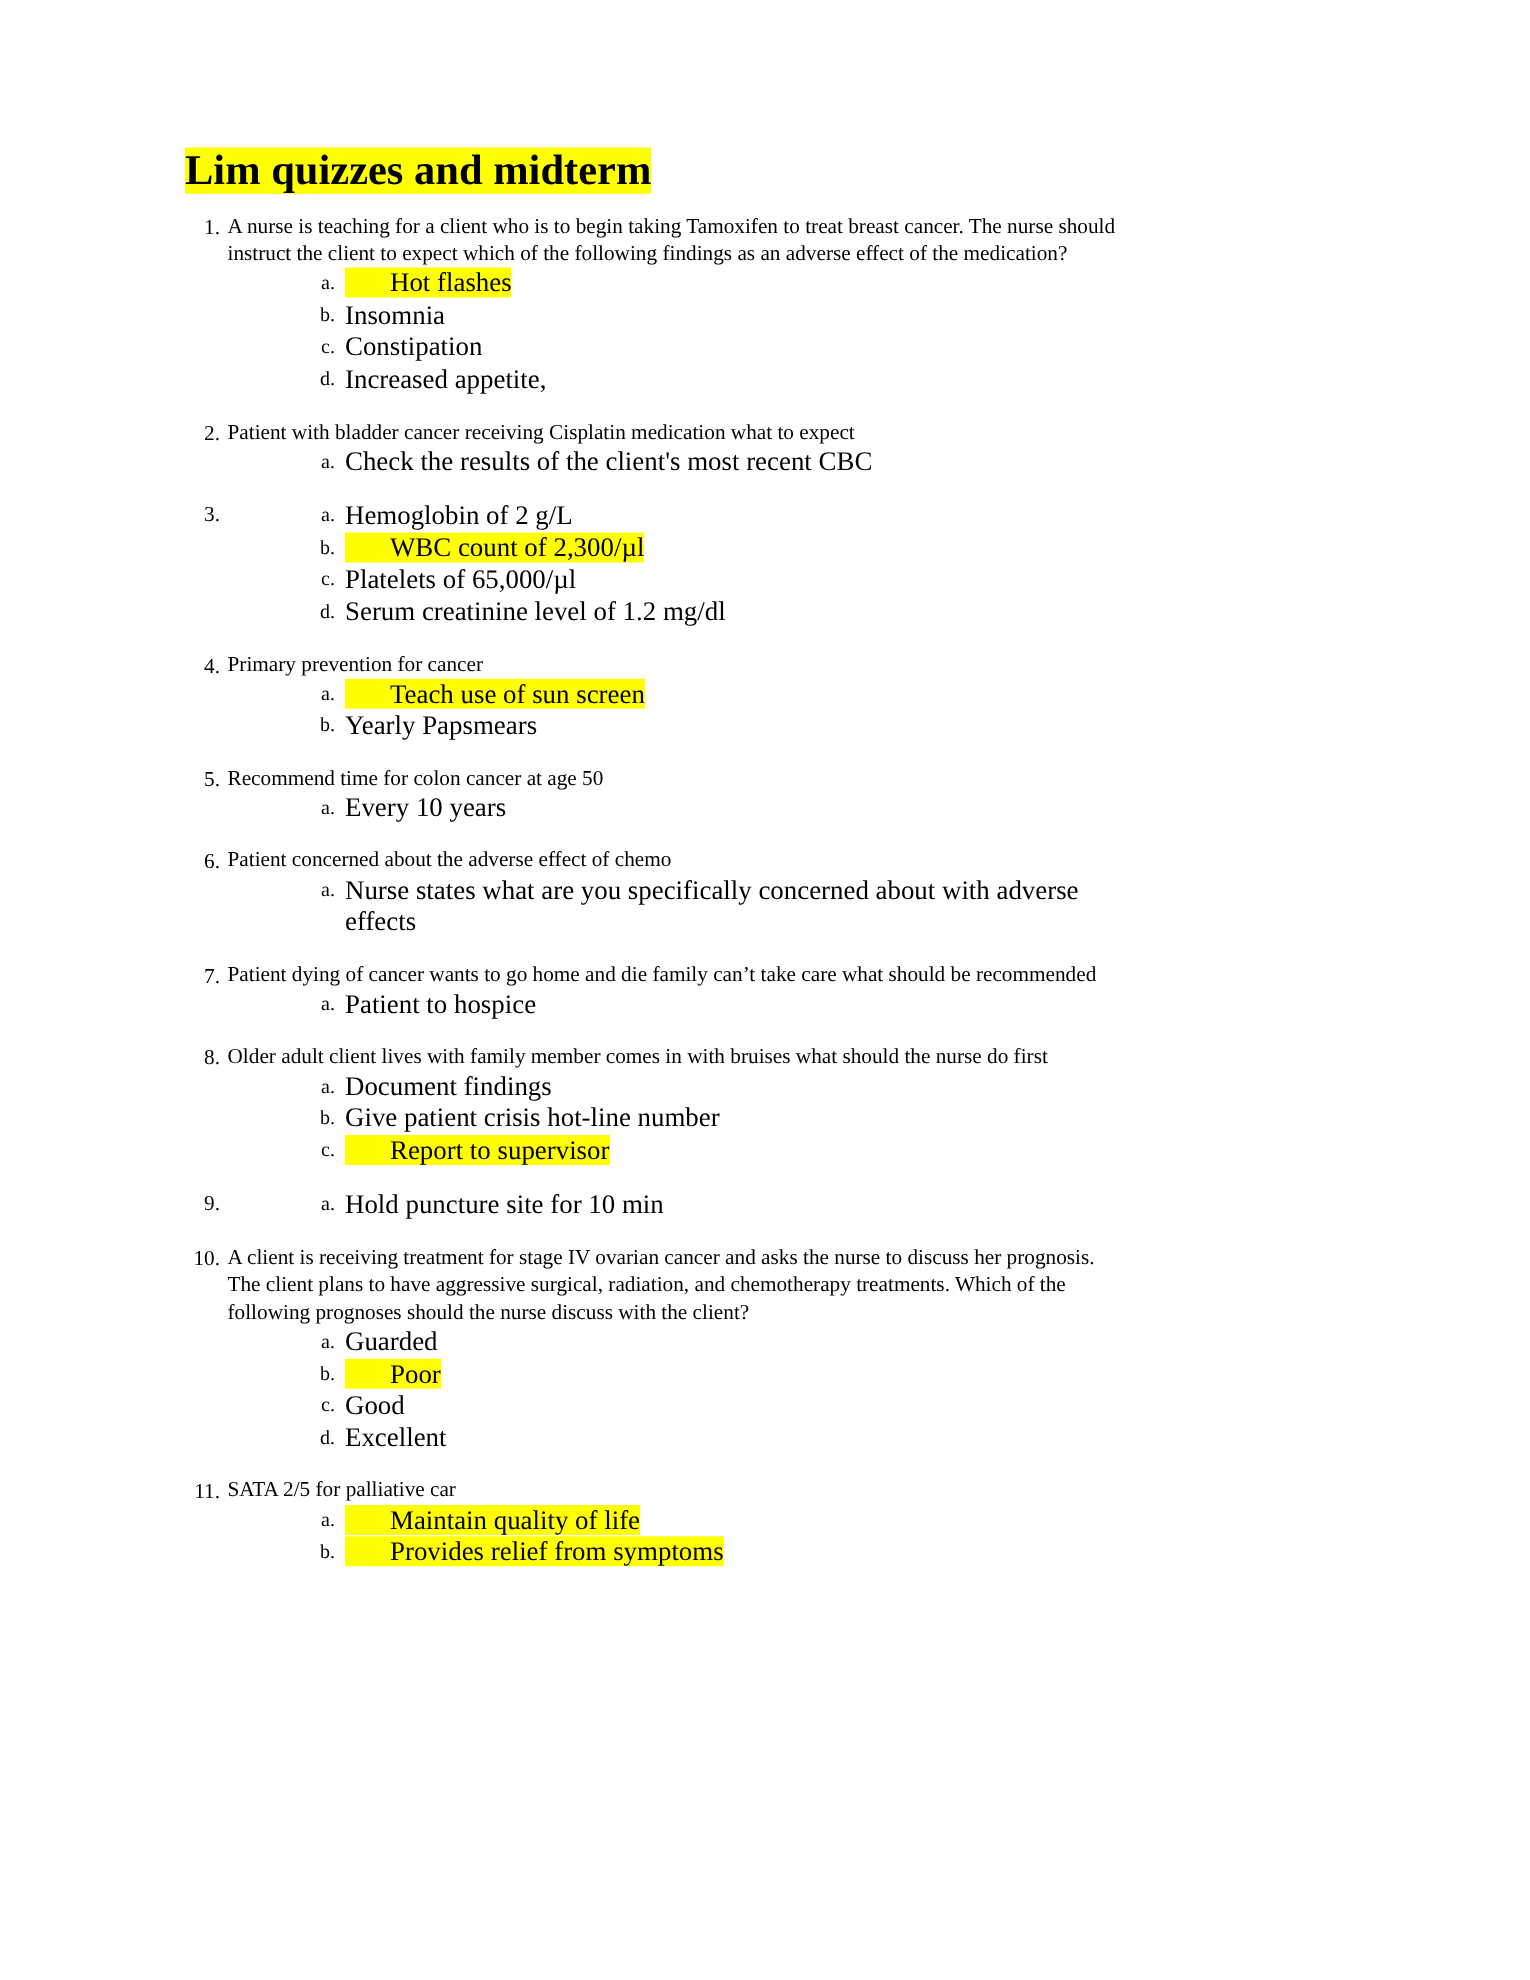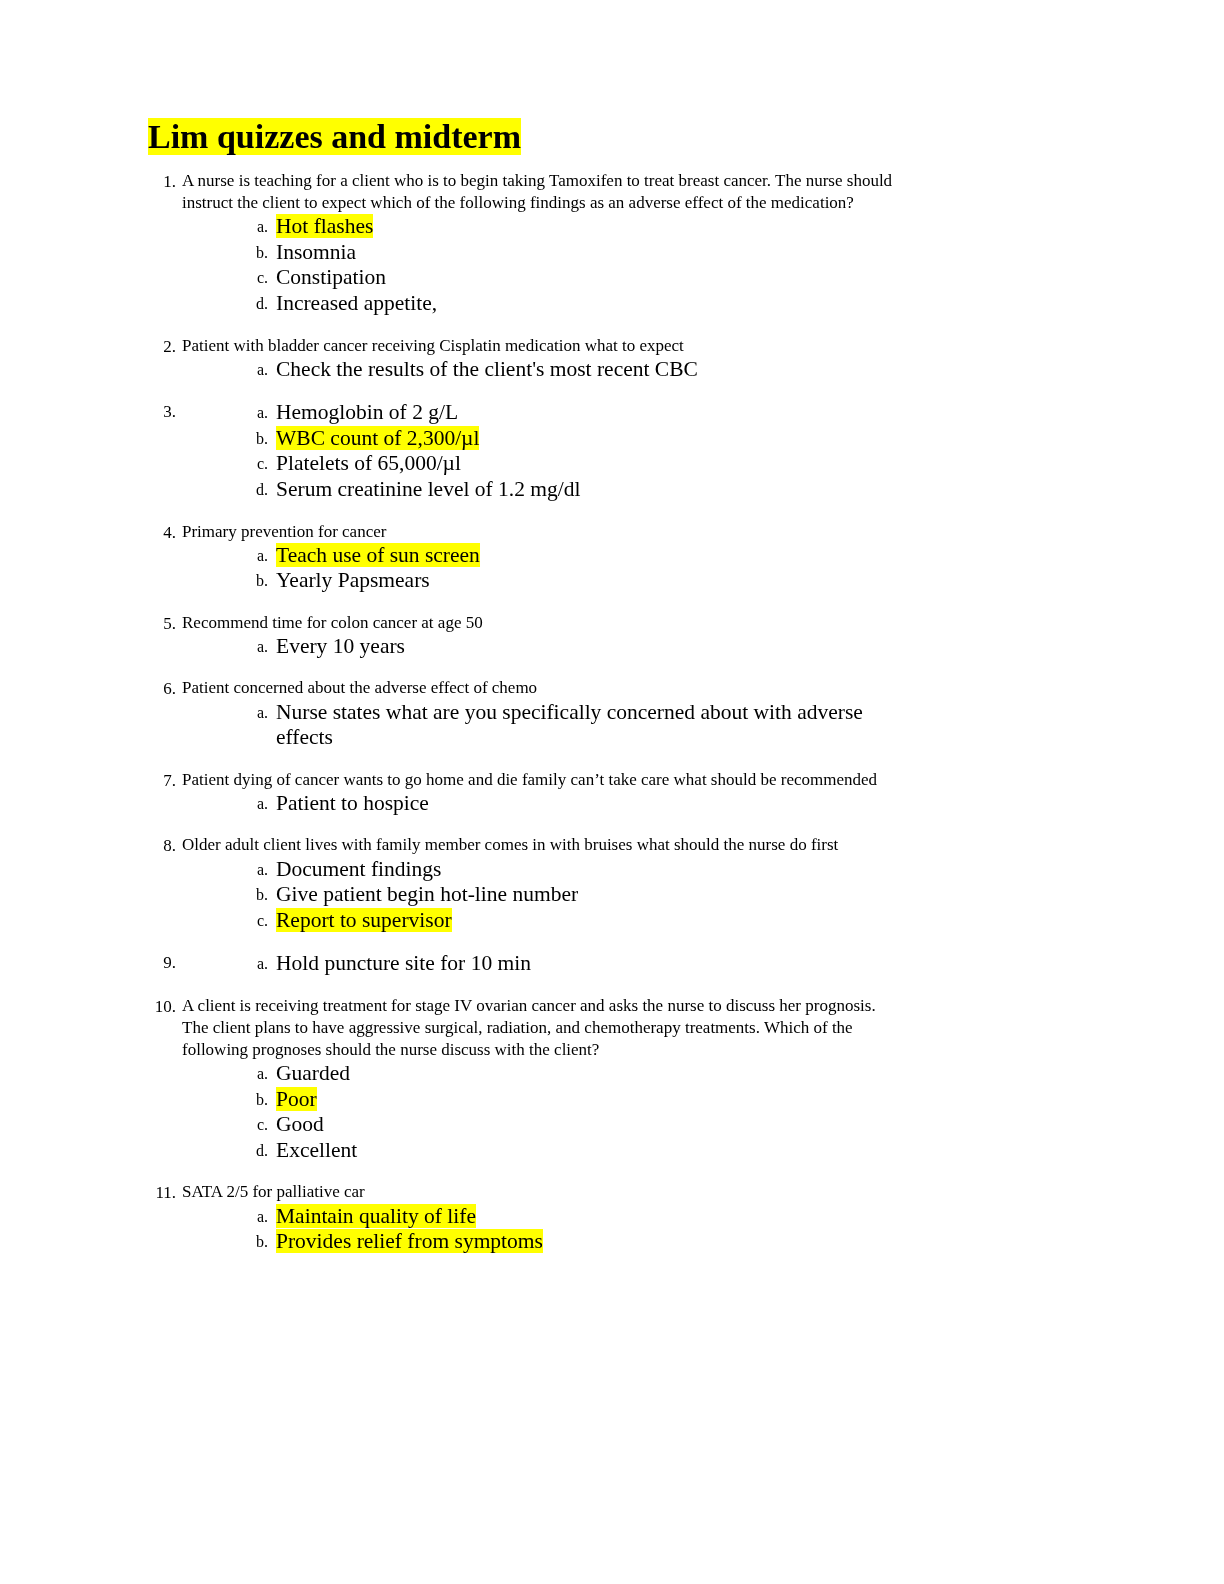--- a/index.html
+++ b/index.html
@@ -76,20 +76,21 @@
     top: 3px;
     width: 22px;
     text-align: right;
     font-size: 16px;
   }
   .atext {
     display: inline;
   }
   .atext.hl {
     background: #ffff00;
+    padding-left: 36px;
   }
 </style>
 </head>
 <body>
 
 <div class="page">
   <h1 class="doc-title"><span class="hl">Lim quizzes and midterm</span></h1>
   <ol class="qlist" id="question-list">
       <li>
         <span class="qnum">1.</span>
@@ -144,21 +145,21 @@
         <p class="qtext">Patient dying of cancer wants to go home and die family can’t take care what should be recommended</p>
         <ol class="alist">
           <li><span class="anum">a.</span><span class="atext">Patient to hospice</span></li>
         </ol>
       </li>
       <li>
         <span class="qnum">8.</span>
         <p class="qtext">Older adult client lives with family member comes in with bruises what should the nurse do first</p>
         <ol class="alist">
           <li><span class="anum">a.</span><span class="atext">Document findings</span></li>
-          <li><span class="anum">b.</span><span class="atext">Give patient begin hot-line number</span></li>
+          <li><span class="anum">b.</span><span class="atext">Give patient crisis hot-line number</span></li>
           <li><span class="anum">c.</span><span class="atext hl">Report to supervisor</span></li>
         </ol>
       </li>
       <li>
         <span class="qnum">9.</span>
         <ol class="alist">
           <li><span class="anum">a.</span><span class="atext">Hold puncture site for 10 min</span></li>
         </ol>
       </li>
       <li>

